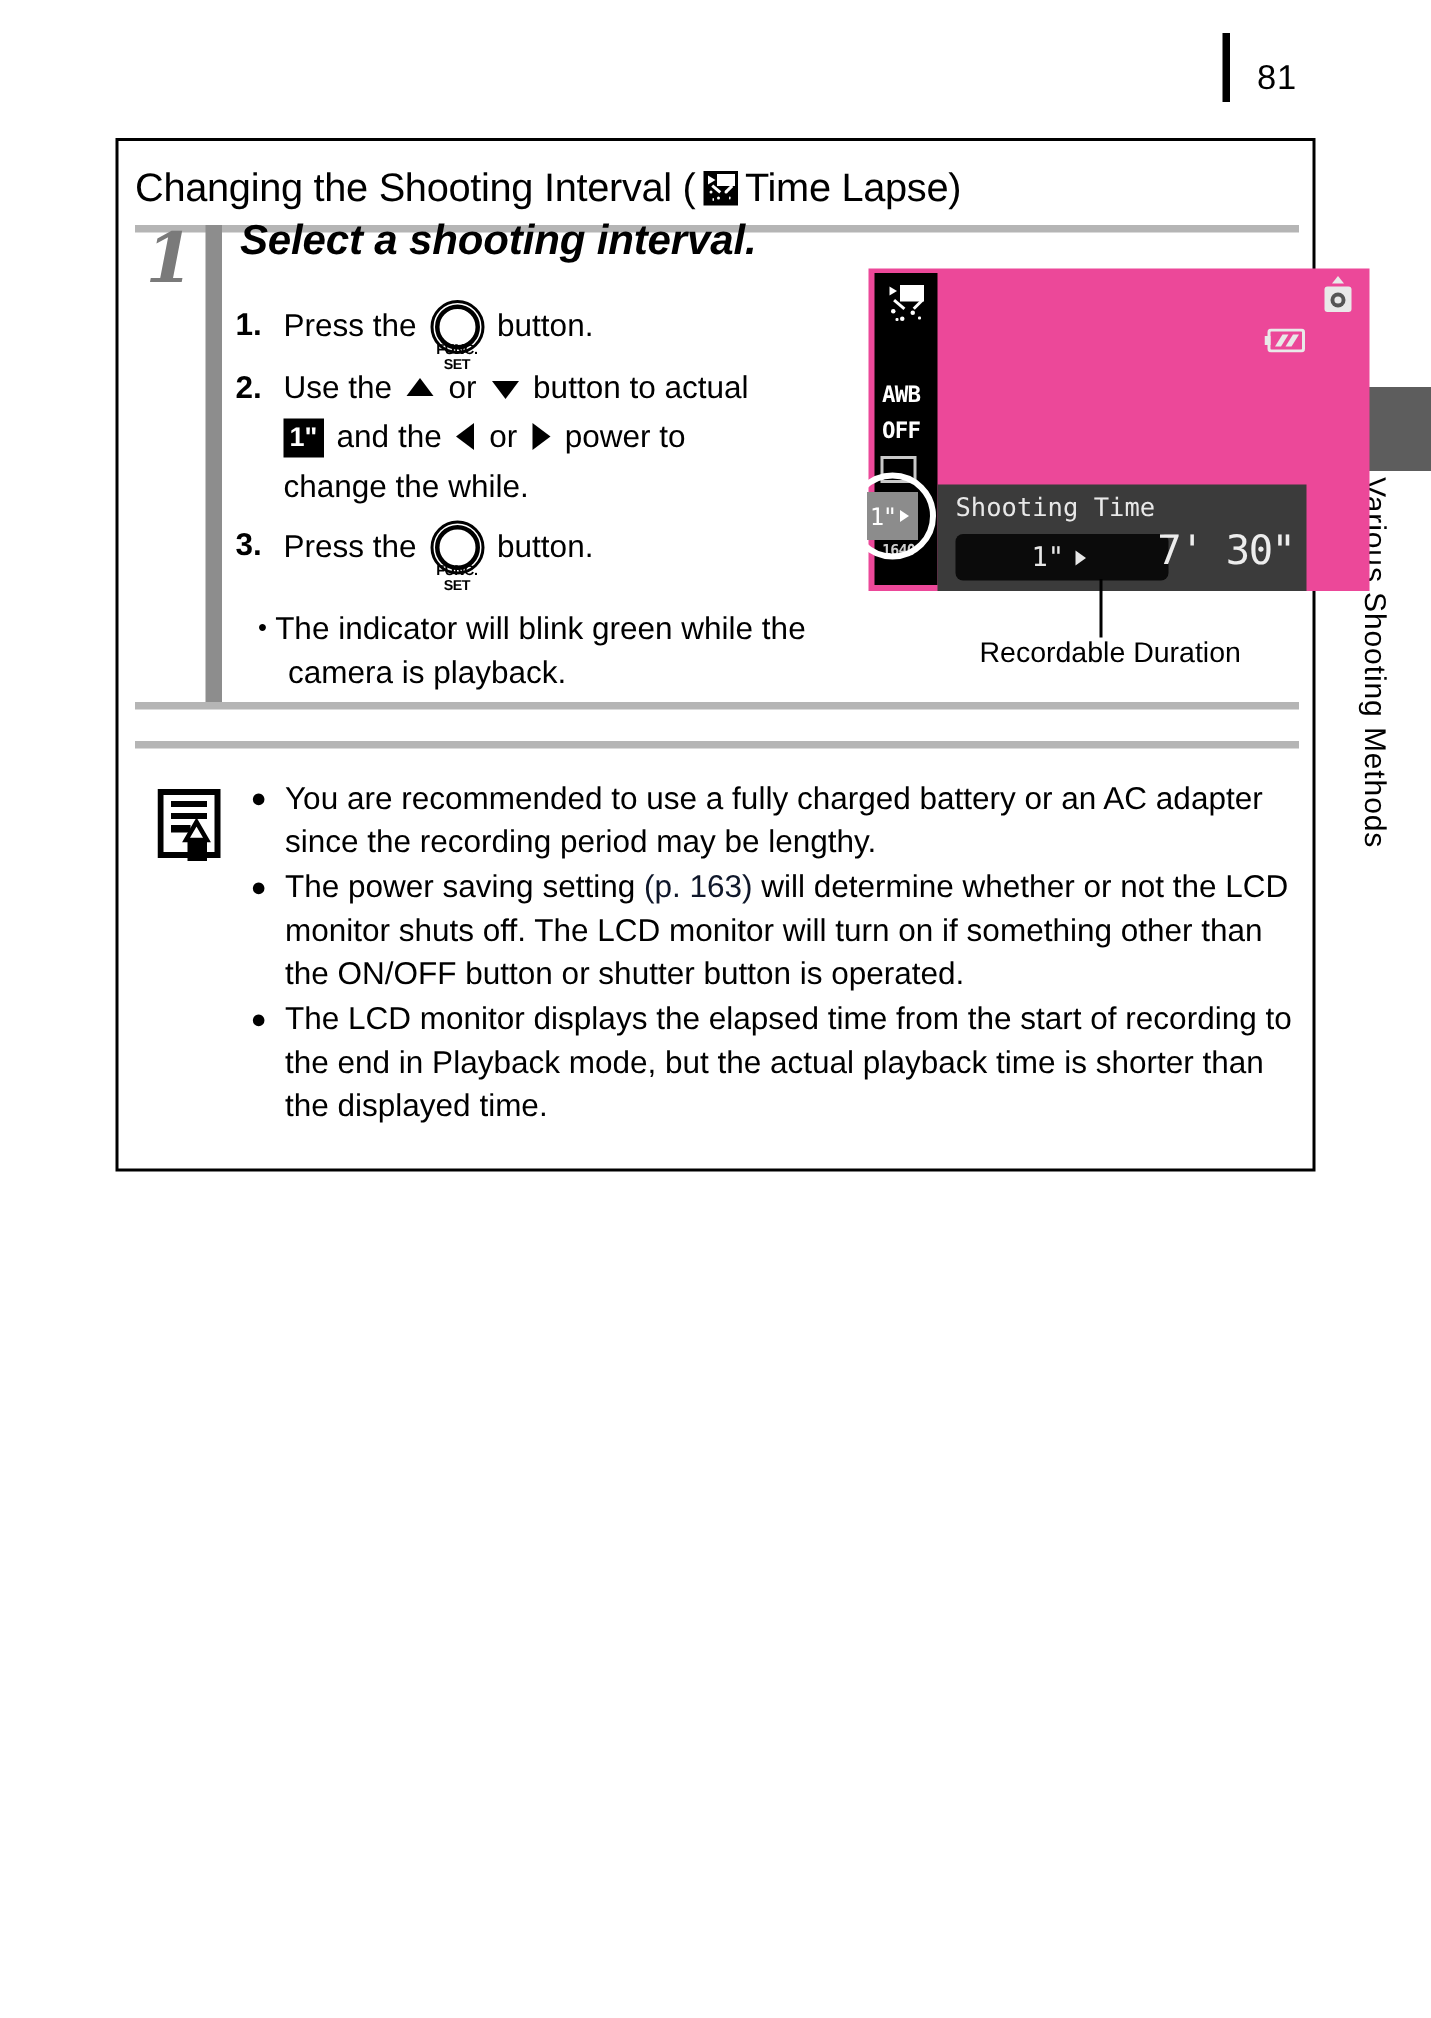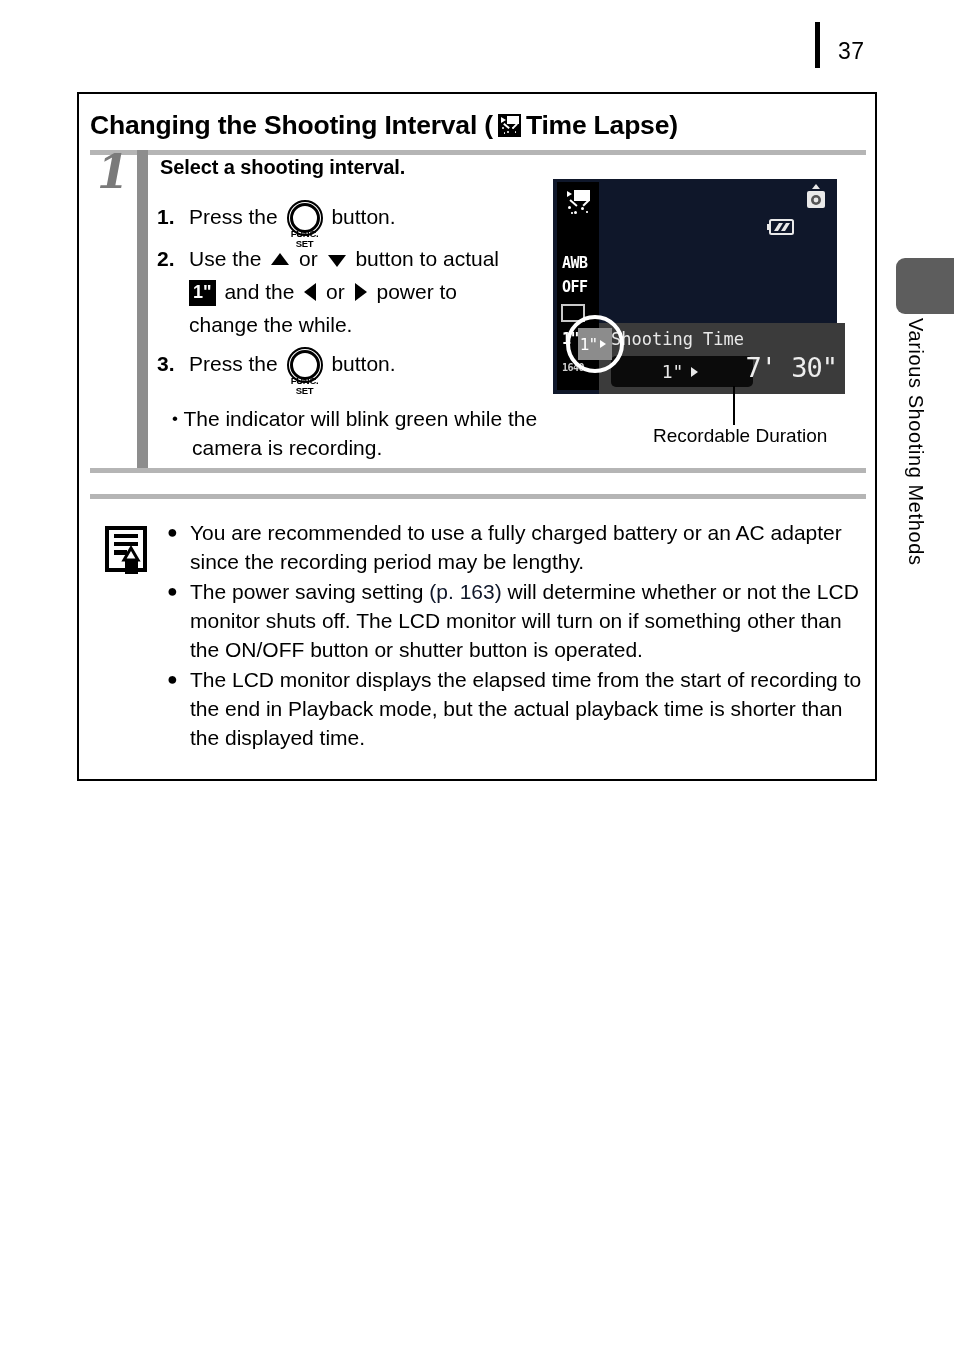--- a/index.html
+++ b/index.html
@@ -76,21 +76,21 @@
     box-sizing: border-box;
     background: #fff;
   }
 
   
   #section-title {
     position: absolute;
     left: 11px;
     top: 16px;
     font-size: 26.5px;
-    font-weight: bold;
+    font-weight: normal;
     letter-spacing: -0.2px;
     white-space: nowrap;
     display: flex;
     align-items: center;
   }
   #section-title .ttl-txt { display: inline-block; }
 
   
   .timelapse-glyph {
     display: inline-block;
@@ -166,25 +166,26 @@
     position: absolute;
     left: 58px;
     top: 56px;
     width: 11px;
     height: 322px;
     background: #8d8d8d;
   }
   #step-heading {
     position: absolute;
     left: 81px;
-    top: 62px;
-    font-size: 20px;
+    top: 50px;
+    font-size: 28px;
     font-weight: bold;
     letter-spacing: -0.1px;
     white-space: nowrap;
+    font-style: italic;
   }
 
   #step-list {
     position: absolute;
     left: 78px;
     top: 106px;
     width: 420px;
     font-size: 21px;
     line-height: 33px;
   }
@@ -273,25 +274,25 @@
     line-height: 23px;
     padding: 1px 4px 2px 4px;
     margin: 0 3px 0 0;
     vertical-align: 1px;
     font-family: "Liberation Sans", sans-serif;
   }
 
   
   #lcd {
     position: absolute;
-    left: 474px;
+    left: 500px;
     top: 85px;
-    width: 284px;
+    width: 334px;
     height: 215px;
-    background: #0f172a;
+    background: #ec4899;
   }
   #lcd-sidebar {
     position: absolute;
     left: 4px; top: 3px;
     width: 42px; height: 208px;
     background: #000;
   }
   #lcd-sidebar .sb-glyph {
     position: absolute;
     left: 5px;
@@ -433,21 +434,21 @@
     font-size: 18px;
     line-height: 29px;
   }
   .link { color: #0f172a; }
 </style>
 </head>
 <body>
 
 <div id="page-header">
   <div id="page-rule"></div>
-  <div id="page-number">37</div>
+  <div id="page-number">81</div>
 </div>
 
 <div id="side-tab"></div>
 <div id="side-tab-label">Various Shooting Methods</div>
 
 <div id="content-frame">
 
   <div id="section-title">
     <span class="ttl-txt">Changing the Shooting Interval (</span>
       <span class="timelapse-glyph">
@@ -489,21 +490,21 @@
       <span class="step-idx">3.</span>
       <span class="step-body"><span>Press the </span><span class="funcset"><span class="ring-out"></span><span class="ring-in"></span><span class="fs-txt">
               <span>FUNC.</span>
               <span>SET</span>
             </span></span><span> button.</span></span>
     </div>
   </div>
 
   <div id="step-bullet">
     <span class="dot">•</span>
-    <span>The indicator will blink green while the camera is recording.</span>
+    <span>The indicator will blink green while the camera is playback.</span>
   </div>
 
   <div id="lcd">
 
     <div id="lcd-sidebar">
       <div id="sb-timelapse">
         <span class="timelapse-glyph" style="width:30px;height:30px;margin:0;vertical-align:0;background:#000;">
           <span class="tl-tri" style="left:4px;top:4px;"></span>
           <span class="tl-rect" style="right:3px;top:3px;width:16px;height:11px;"></span>
           <span class="s1" style="left:6px;top:15px;width:9px;"></span>

